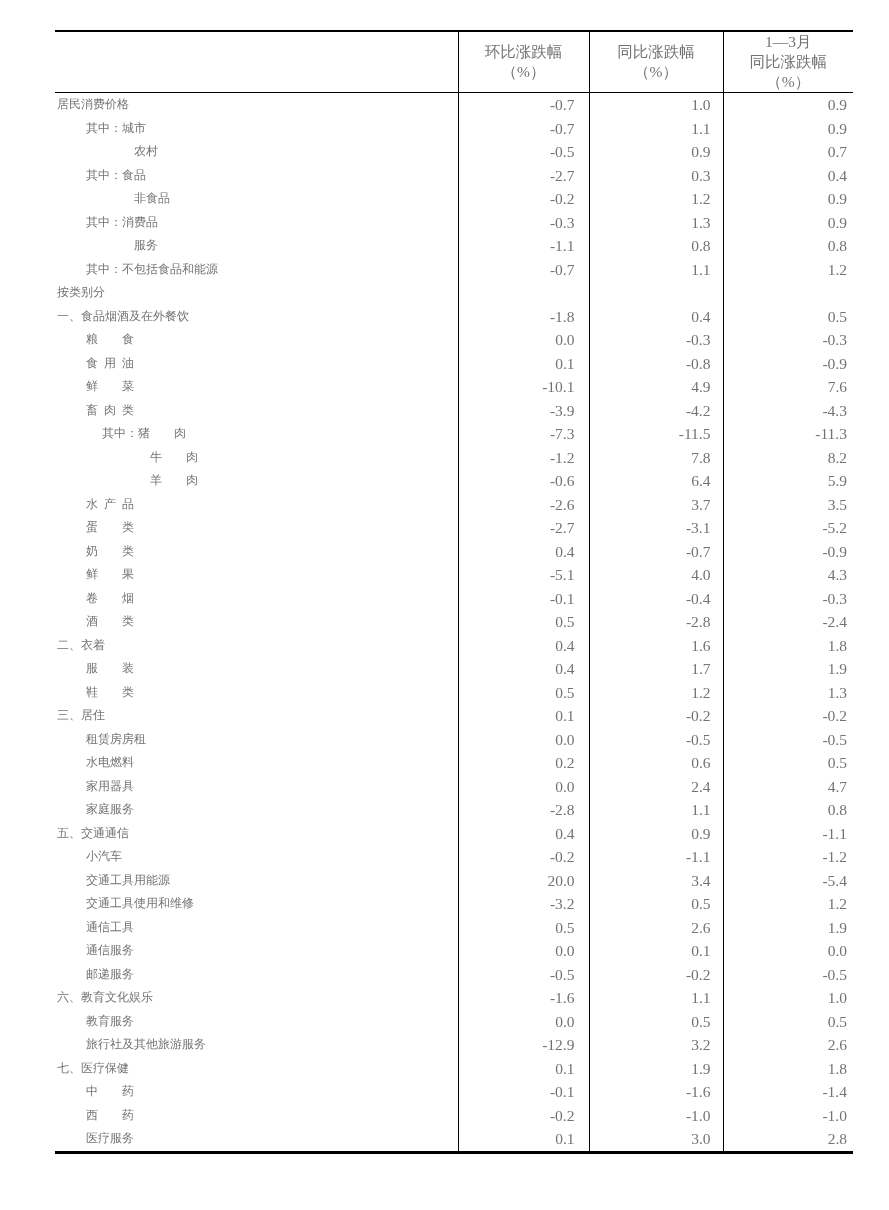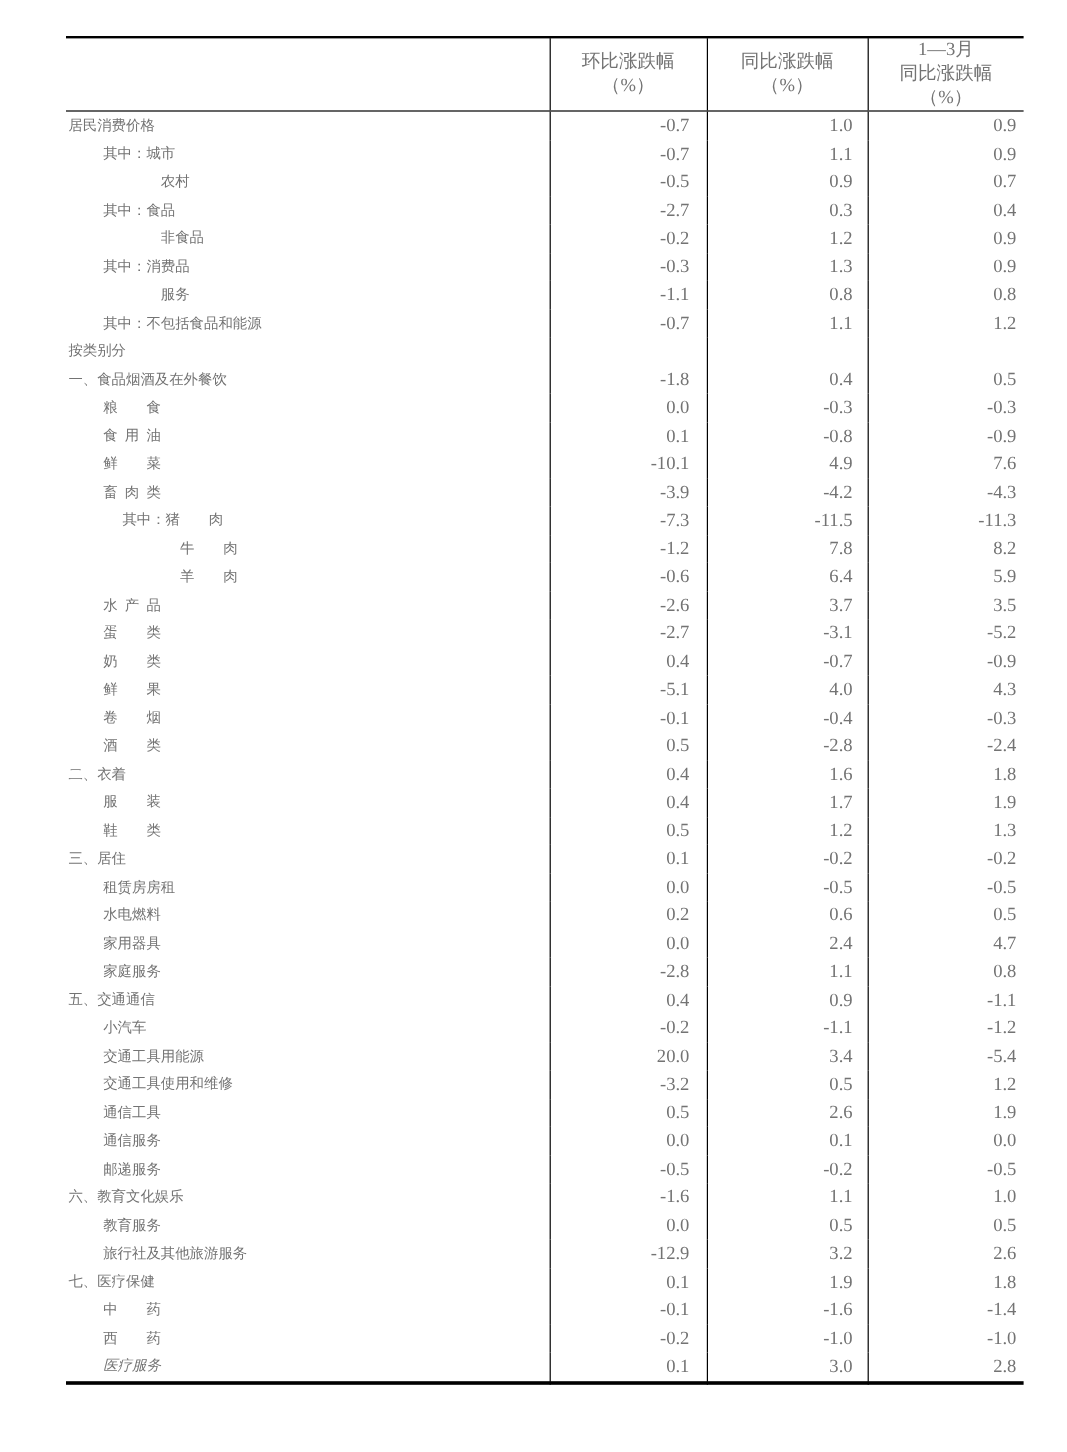--- a/index.html
+++ b/index.html
@@ -344,20 +344,20 @@
           <td class="num vline c2">-1.6</td>
           <td class="num vline c3">-1.4</td>
         </tr>
         <tr>
           <td class="lbl" style="padding-left: 31px;">西　　药</td>
           <td class="num vline c1">-0.2</td>
           <td class="num vline c2">-1.0</td>
           <td class="num vline c3">-1.0</td>
         </tr>
         <tr>
-          <td class="lbl" style="padding-left: 31px; font-style: italic;">医疗服务</td>
+          <td class="lbl" style="padding-left: 31px;">医疗服务</td>
           <td class="num vline c1">0.1</td>
           <td class="num vline c2">3.0</td>
           <td class="num vline c3">2.8</td>
         </tr>
       </tbody>
   </table>
 </div>
 
 </body></html>

